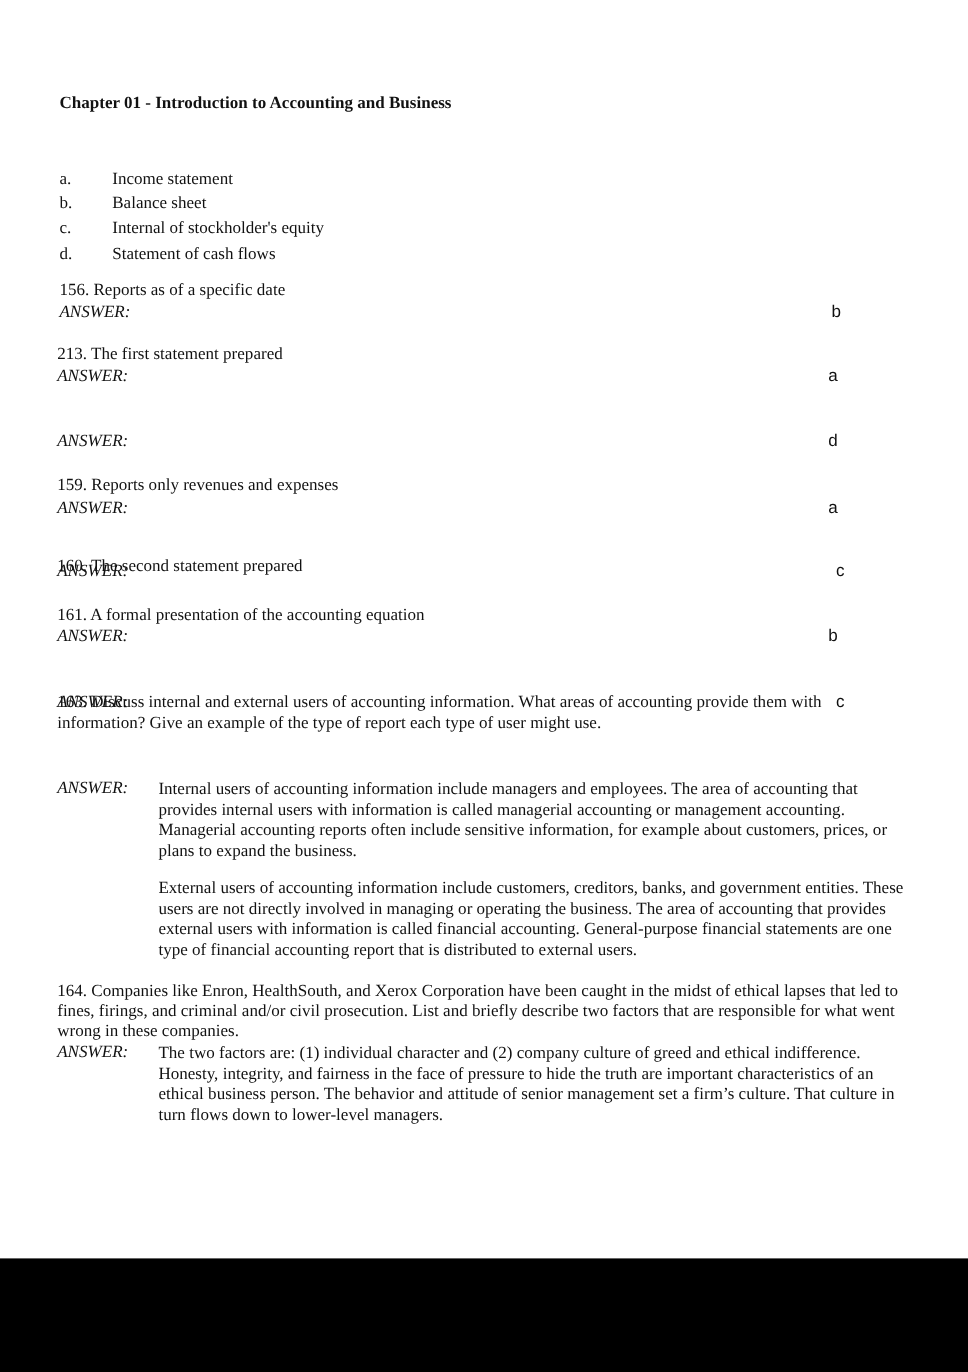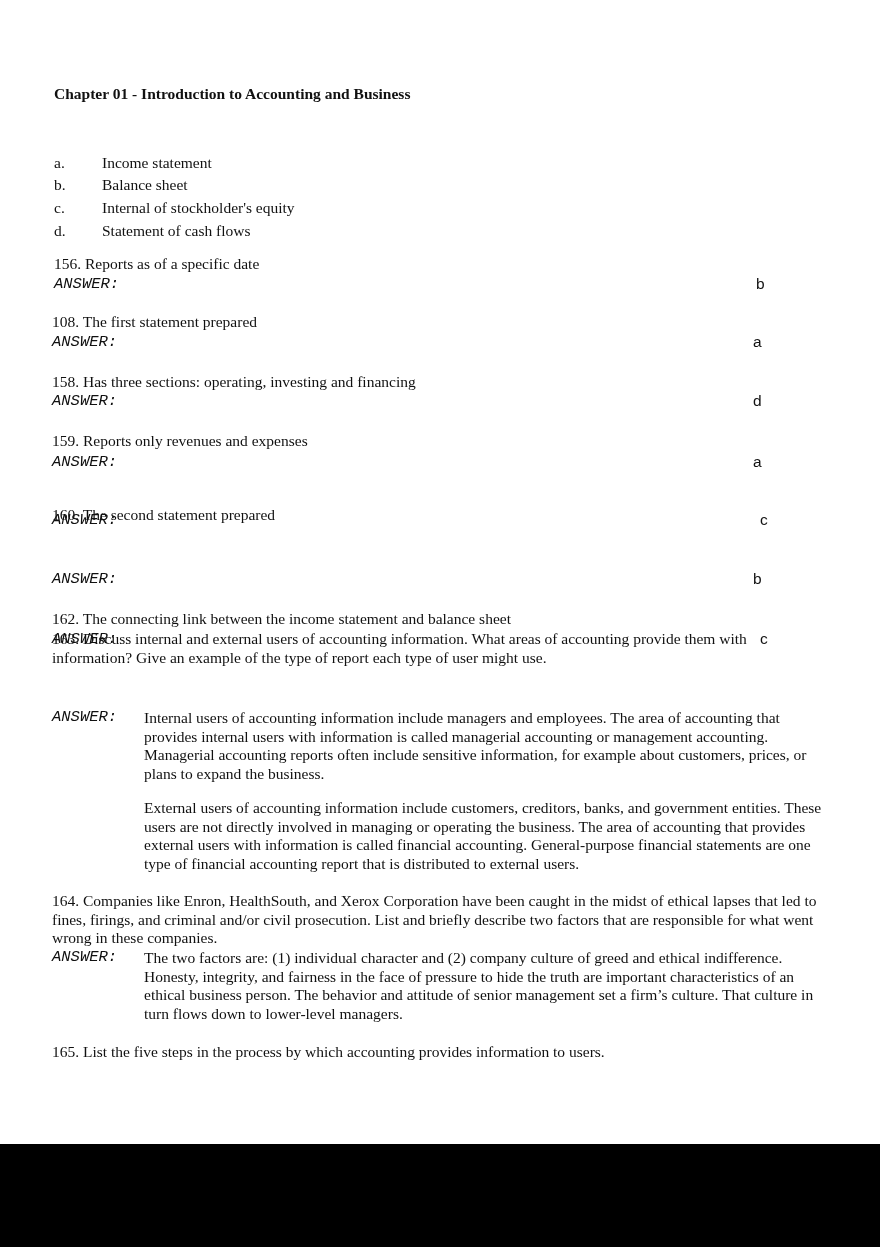--- a/index.html
+++ b/index.html
@@ -7,21 +7,21 @@
       width: 880px; height: 1247px; background: #ffffff; position: relative; overflow: hidden;
       font-family: "Liberation Serif", serif; color: #111; font-size: 15.5px;
     }
     .page { position: absolute; left: 0; top: 0; width: 880px; height: 1144px; background: #fff; }
     .bottom-bar { position: absolute; left: 0; top: 1144px; width: 880px; height: 103px; background: #000; }
     .abs { position: absolute; white-space: nowrap; }
     .title { left: 54px; top: 85px; font-weight: bold; font-size: 15.5px; }
     .instr { left: 54px; top: 116px; font-style: italic; line-height: 18px; width: 720px; white-space: normal; }
     .opt-letter { left: 54px; }
     .opt-text { left: 102px; }
-    .ans-label { font-family: Liberation Mono, monospace; font-style: italic; font-size: 15.5px; }
+    .ans-label { font-family: Liberation Serif, serif; font-style: italic; font-size: 15.5px; }
     .ans-val { font-family: "Liberation Sans", sans-serif; font-size: 15.5px; }
     .para { position: absolute; white-space: normal; line-height: 18.6px; }
   </style>
 </head>
 <body>
 
 <div class="page">
   <div class="abs title">Chapter 01 - Introduction to Accounting and Business</div>
 
   <div class="abs opt-letter" style="top:154px">a.</div>
@@ -30,48 +30,46 @@
   <div class="abs opt-text" style="top:176px">Balance sheet</div>
   <div class="abs opt-letter" style="top:199px">c.</div>
   <div class="abs opt-text" style="top:199px">Internal of stockholder's equity</div>
   <div class="abs opt-letter" style="top:222px">d.</div>
   <div class="abs opt-text" style="top:222px">Statement of cash flows</div>
 
   <div class="abs" style="left:54px;top:255px">156. Reports as of a specific date</div>
   <div class="abs ans-label" style="left:54px;top:275px">ANSWER:</div>
   <div class="abs ans-val" style="left:756px;top:275px">b</div>
 
-  <div class="abs" style="left:52px;top:313px">108. The first statement prepared</div>
+  <div class="abs" style="left:52px;top:313px">213. The first statement prepared</div>
   <div class="abs ans-label" style="left:52px;top:333px">ANSWER:</div>
   <div class="abs ans-val" style="left:753px;top:333px">a</div>
 
-  <div class="abs" style="left:52px;top:373px">158. Has three sections: operating, investing and financing</div>
   <div class="abs ans-label" style="left:52px;top:392px">ANSWER:</div>
   <div class="abs ans-val" style="left:753px;top:392px">d</div>
 
   <div class="abs" style="left:52px;top:432px">159. Reports only revenues and expenses</div>
   <div class="abs ans-label" style="left:52px;top:453px">ANSWER:</div>
   <div class="abs ans-val" style="left:753px;top:453px">a</div>
 
   <div class="abs" style="left:52px;top:506px">160. The second statement prepared</div>
   <div class="abs ans-label" style="left:52px;top:511px">ANSWER:</div>
   <div class="abs ans-val" style="left:760px;top:511px">c</div>
 
+  <div class="abs" style="left:52px;top:551px">161. A formal presentation of the accounting equation</div>
   <div class="abs ans-label" style="left:52px;top:570px">ANSWER:</div>
   <div class="abs ans-val" style="left:753px;top:570px">b</div>
 
-  <div class="abs" style="left:52px;top:610px">162. The connecting link between the income statement and balance sheet</div>
   <div class="abs ans-label" style="left:52px;top:630px">ANSWER:</div>
   <div class="abs ans-val" style="left:760px;top:630px">c</div>
 
   <div class="para" style="left:52px;top:630px;width:740px">163. Discuss internal and external users of accounting information.  What areas of accounting provide them with information?  Give an example of the type of report each type of user might use.</div>
   <div class="abs ans-label" style="left:52px;top:708px">ANSWER:</div>
   <div class="para" style="left:144px;top:709px;width:684px">Internal users of accounting information include managers and employees. The area of accounting that provides internal users with information is called managerial accounting or management accounting. Managerial accounting reports often include sensitive information, for example about customers, prices, or plans to expand the business.</div>
   <div class="para" style="left:144px;top:799px;width:684px">External users of accounting information include customers, creditors, banks, and government entities. These users are not directly involved in managing or operating the business. The area of accounting that provides external users with information is called financial accounting. General-purpose financial statements are one type of financial accounting report that is distributed to external users.</div>
 
   <div class="para" style="left:52px;top:892px;width:770px">164. Companies like Enron, HealthSouth, and Xerox Corporation have been caught in the midst of ethical lapses that led to fines, firings, and criminal and/or civil prosecution. List and briefly describe two factors that are responsible for what went wrong in these companies.</div>
   <div class="abs ans-label" style="left:52px;top:948px">ANSWER:</div>
   <div class="para" style="left:144px;top:949px;width:684px">The two factors are: (1) individual character and (2) company culture of greed and ethical indifference. Honesty, integrity, and fairness in the face of pressure to hide the truth are important characteristics of an ethical business person. The behavior and attitude of senior management set a firm’s culture. That culture in turn flows down to lower-level managers.</div>
 
-  <div class="abs" style="left:52px;top:1043px">165. List the five steps in the process by which accounting provides information to users.</div>
 </div>
 
 <div class="bottom-bar"></div>
 
 </body></html>

